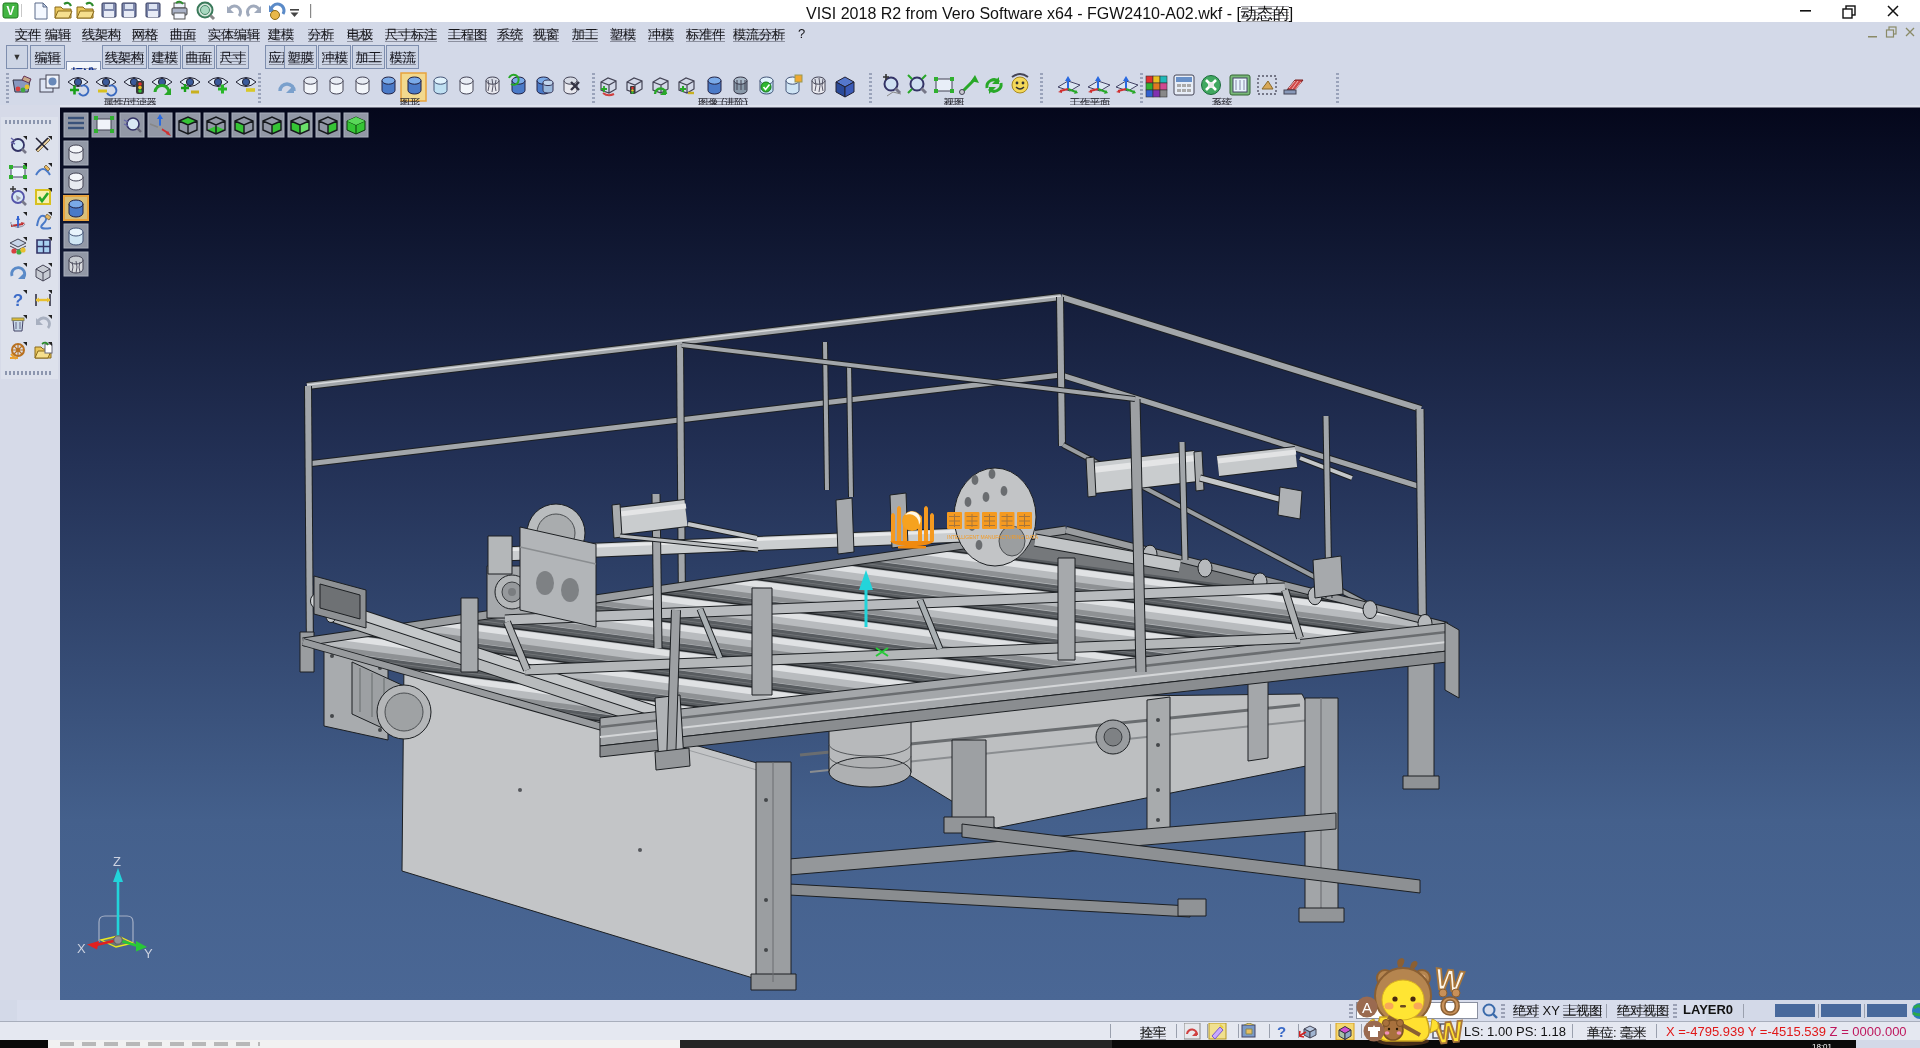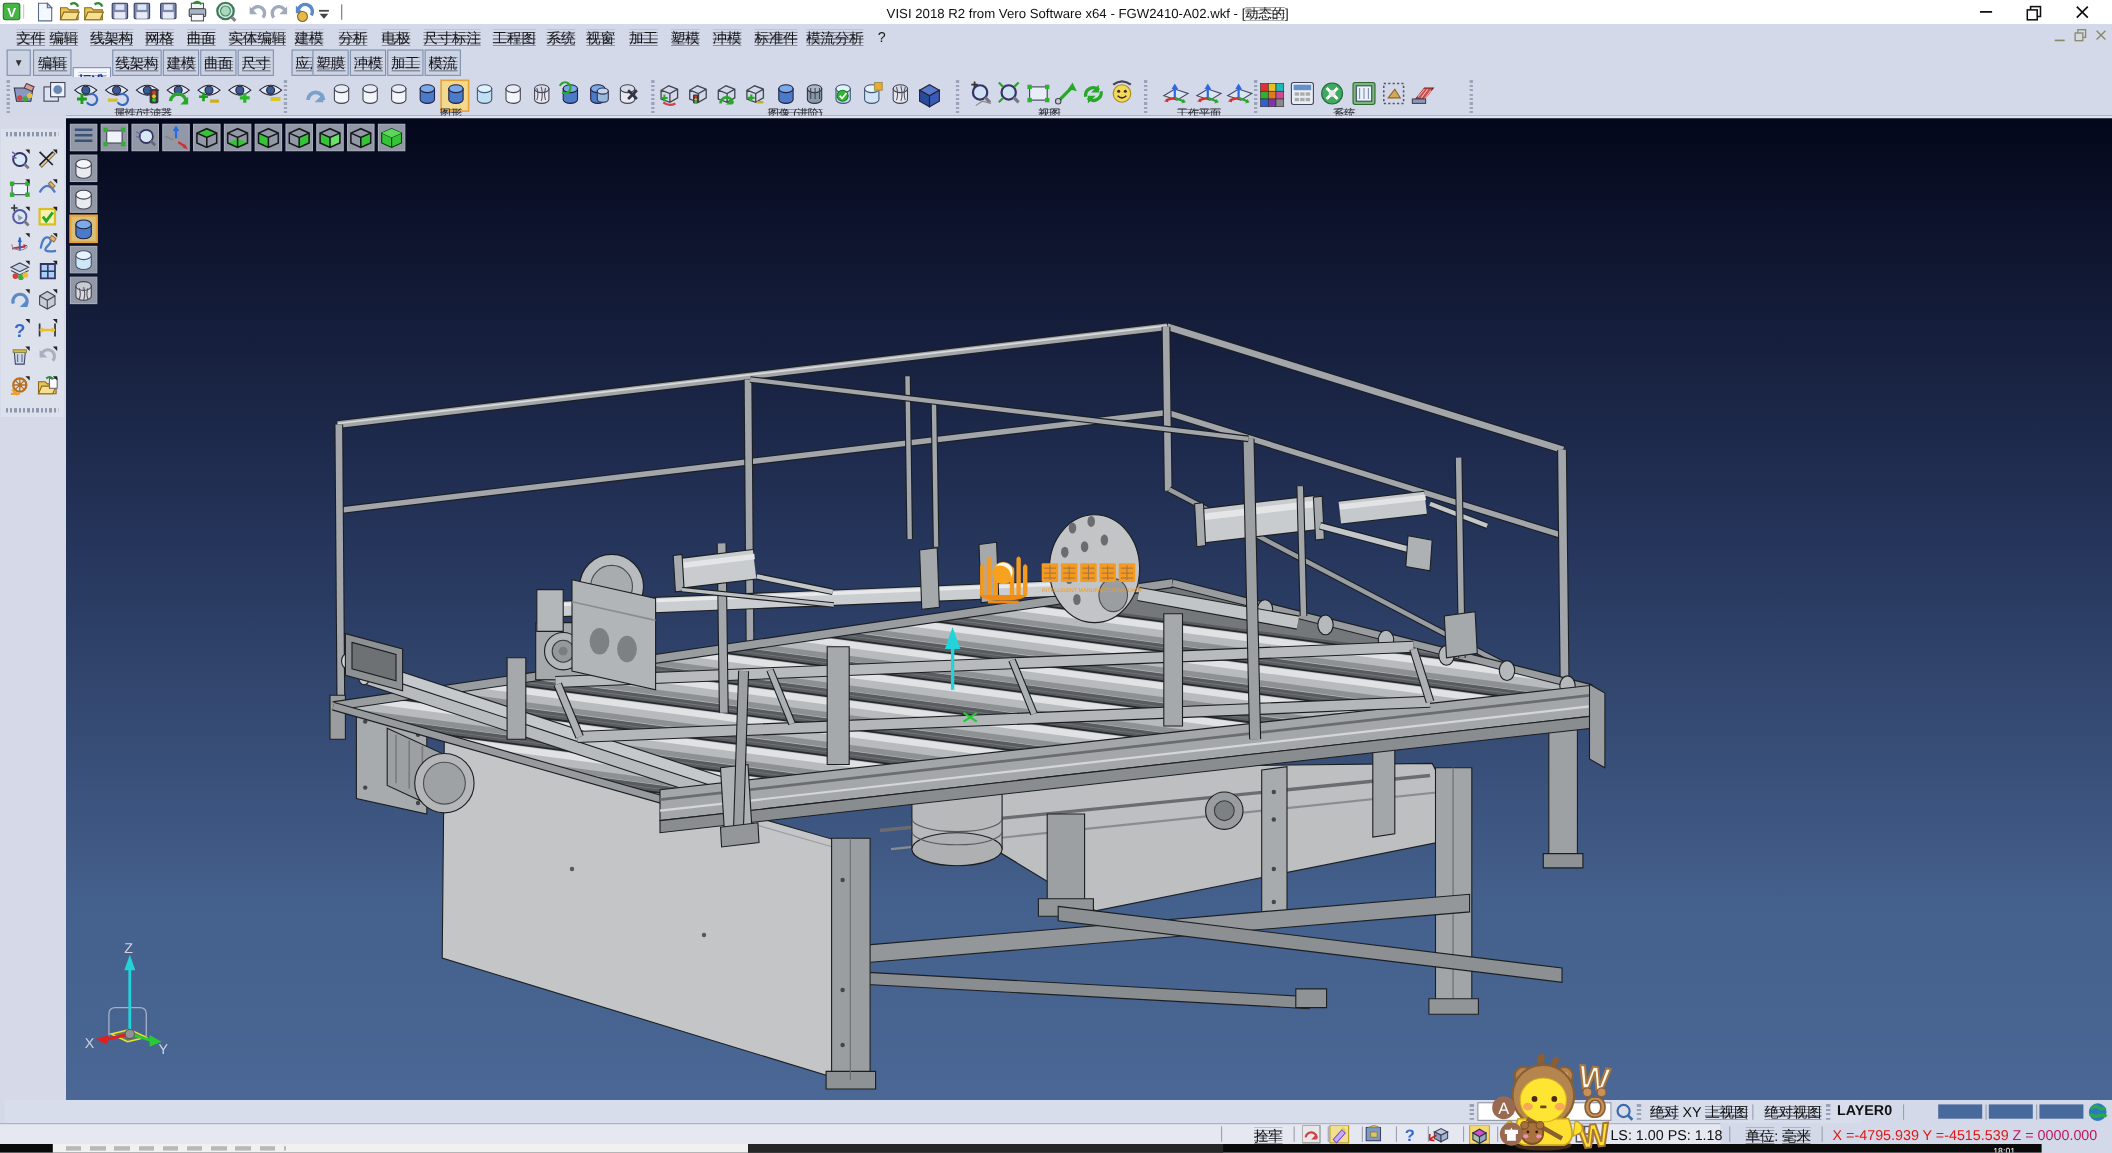--- a/index.html
+++ b/index.html
@@ -1,32 +1,32 @@
 <!DOCTYPE html>
 <html><head><meta charset="utf-8"><style>
   * { margin:0; padding:0; box-sizing:border-box; }
   html,body { width:1920px; height:1048px; overflow:hidden; font-family:"Liberation Sans",sans-serif; }
   body { position:relative; background:#d3d9e8; }
   .abs { position:absolute; }
   .cjk { background:repeating-linear-gradient(0deg, rgba(25,25,40,.38) 0 1px, transparent 1px 3px); }
   #titlebar { left:0; top:0; width:1920px; height:22px; background:#ffffff; }
-  #title-text { left:806px; top:4px; font-size:12px; color:#111; }
+  #title-text { left:806px; top:4px; font-size:16px; color:#111; }
   #menubar { left:0; top:22px; width:1920px; height:22px; background:#d3d9e8; }
   .mi { position:absolute; top:4px; font-size:13px; color:#16161a; }
   #tabrow { left:0; top:44px; width:1920px; height:26px; background:#d3d9e8; }
   .tab { position:absolute; top:1px; height:24px; background:#ccd4e4; border:1px solid #7e8eae; color:#14141c; font-size:13px; text-align:center; line-height:23px; }
   .tab.sel { background:#f3f6fc; color:#10308e; font-weight:bold;margin-top:16px; }
   #toolbar { left:0; top:70px; width:1920px; height:35px; background:#d3d9e8; }
   .glabel { position:absolute; top:26px; font-size:10px; color:#23232b; width:200px; text-align:center; }
   .gsep { position:absolute; top:2px; height:31px; width:3px; background:repeating-linear-gradient(0deg,#9aa3ba 0 2px,transparent 2px 4px); }
   #leftpanel { left:0; top:105px; width:60px; height:895px; background:#d6dae8; }
   #lefttb { position:absolute; left:1px; top:12px; width:57px; height:262px; background:#dde1ec; }
   .handle { position:absolute; left:4px; width:48px; height:4px; background:repeating-linear-gradient(90deg,#8c96ae 0 2px,transparent 2px 4px); }
-  #status1 { left:4px; top:1000px; width:1689px; height:21px; background:#d8ddec; }
-  #status2 { left:0; top:1021px; width:1564px; height:19px; background:#e5e8f1; border-top:1px solid #a8aebc; }
+  #status1 { left:17px; top:1000px; width:1689px; height:21px; background:#d8ddec; }
+  #status2 { left:0; top:1021px; width:1920px; height:19px; background:#e5e8f1; border-top:1px solid #a8aebc; }
   .st { position:absolute; font-size:13px; color:#111; top:2px; white-space:nowrap; }
   .sep2 { position:absolute; top:2px; width:1px; height:14px; background:#9aa0ae; }
   #taskbar { left:0; top:1040px; width:1856px; height:8px; background:#0a0a0a; }
 </style></head>
 <body>
 <div class="abs" id="titlebar">
     <svg class="abs" style="left:0;top:0" width="640" height="22" viewBox="0 0 640 22">
       <rect x="3" y="3" width="15" height="15" rx="2" fill="#44b544" stroke="#1f7a1f"></rect>
       <text x="10.5" y="15" font-size="12" font-weight="bold" fill="#fff" text-anchor="middle">V</text>
       <rect x="21" y="4" width="1" height="13" fill="#c8c8c8"></rect>

